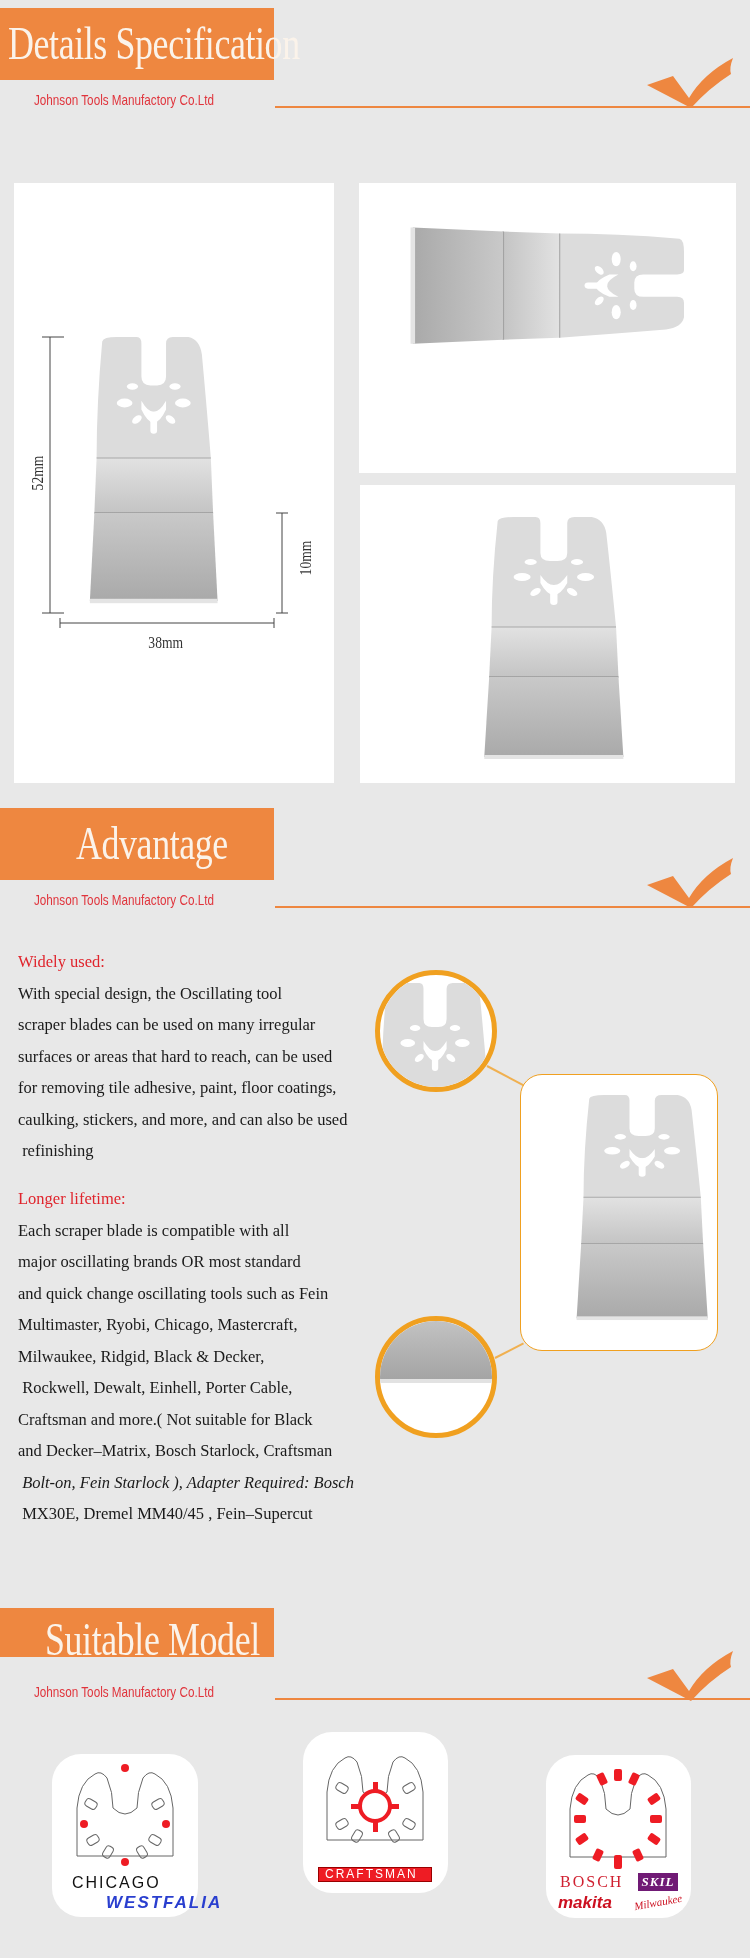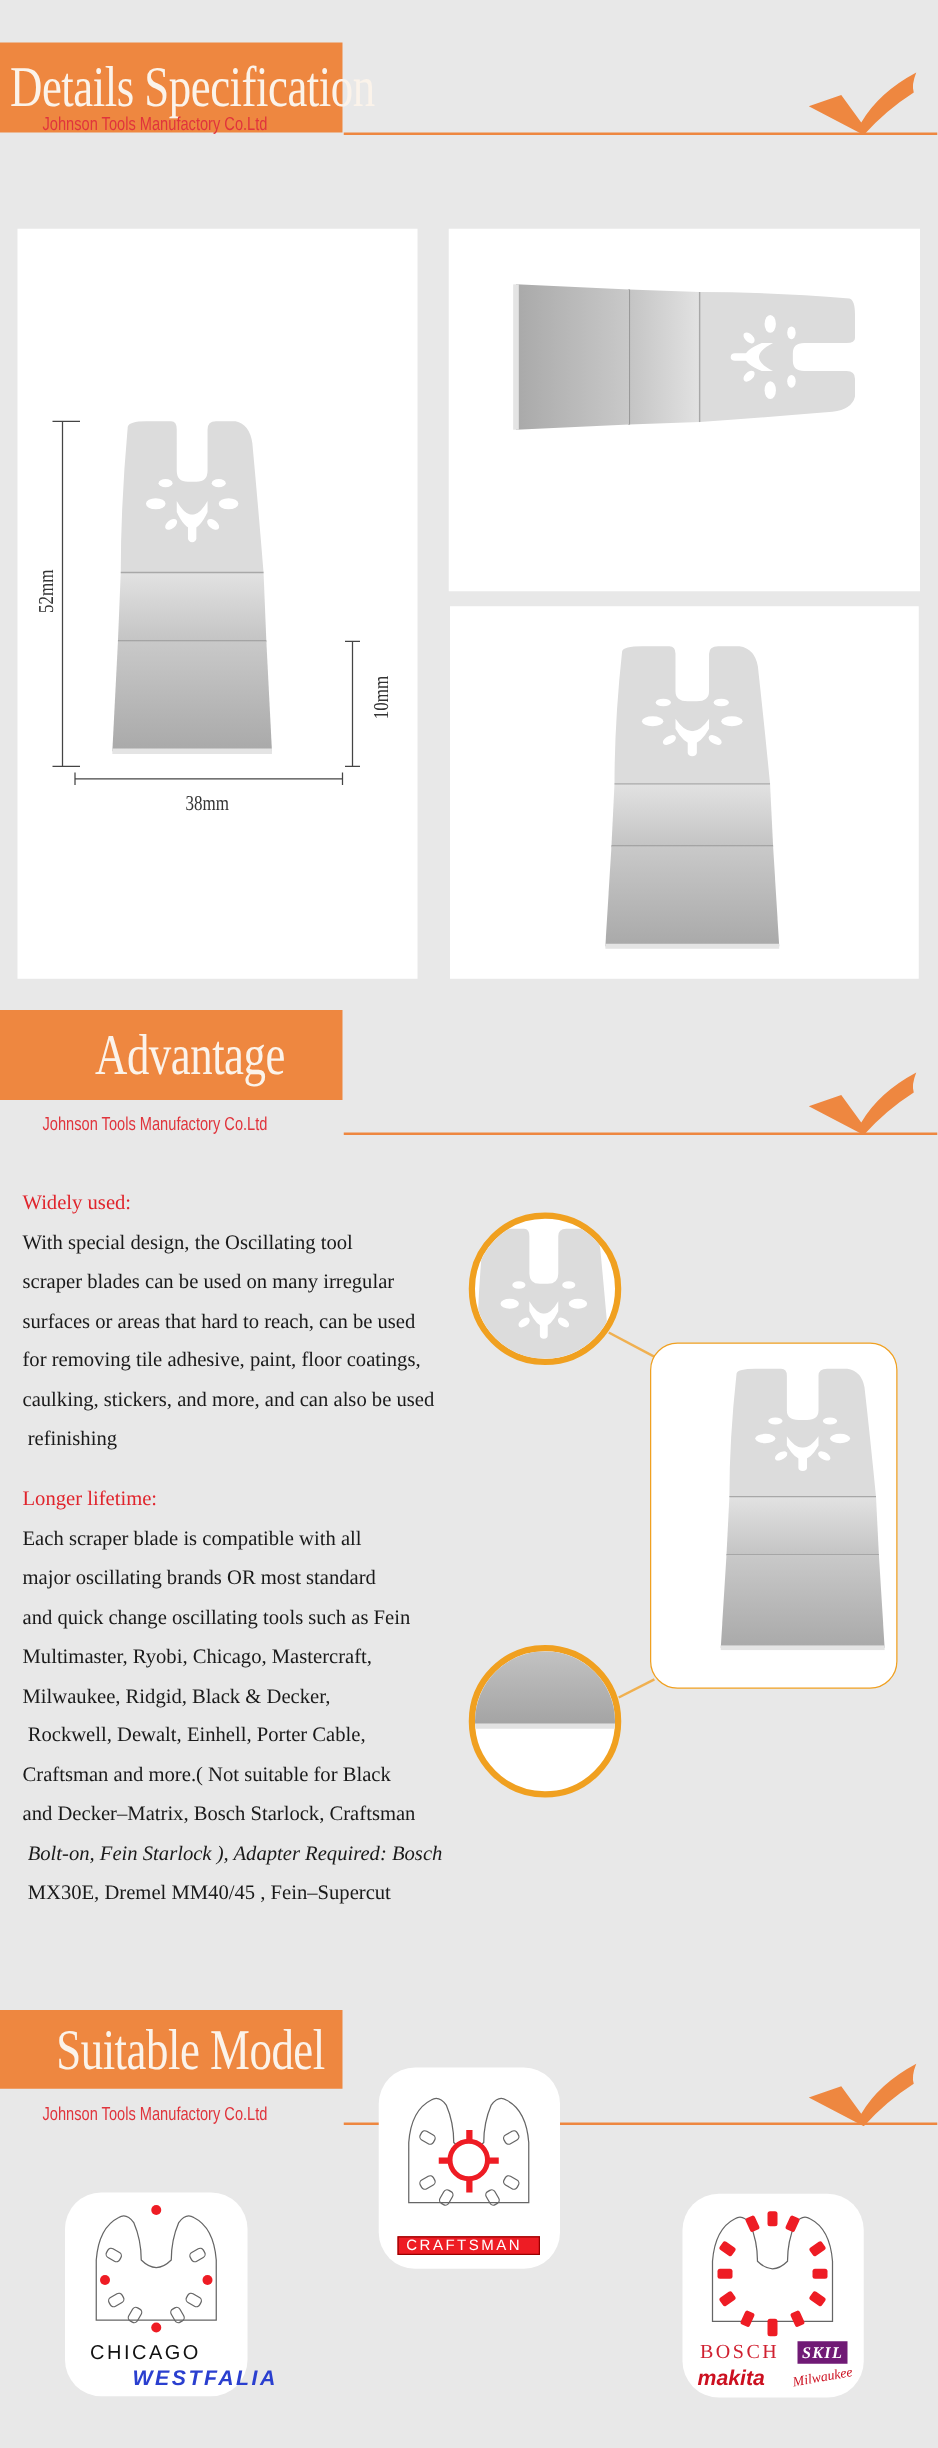--- a/index.html
+++ b/index.html
@@ -62,21 +62,21 @@
       <path d="M28 160 L134 160 L138 240 L24 240 Z" fill="url(#steel)"></path>
       <rect x="24" y="238" width="114" height="4" fill="#e4e4e4"></rect>
     </g>
 
     <g id="mount">
       <path d="M12 88 L12 40 Q14 14 30 6 Q36 2 42 10 Q48 24 48 40 Q54 46 60 46 Q66 46 72 40 Q72 24 78 10 Q84 2 90 6 Q106 14 108 40 L108 88 Z" fill="#fff" stroke="#666" stroke-width="1"></path>
     </g>
   </defs>
 </svg>
 
-<div class="sec-banner" style="top:8px;margin-top:26px;">
+<div class="sec-banner" style="top:8px;">
   <span class="sec-title" style="left:8px; top:0;">Details Specification</span>
 </div>
 <span class="company" style="top:91px;">Johnson Tools Manufactory Co.Ltd</span>
 <div class="rule" style="top:106px;"></div>
 <svg class="check" style="top:52px;" viewBox="0 0 90 56">
   <path d="M2 33 L28 24 L44 46 Q58 22 88 6 Q84 16 86 22 Q64 36 46 56 Z" fill="#ee8740"></path>
 </svg>
 
 <div class="photo" style="left:14px; top:183px; width:320px; height:600px;">
   <svg width="320" height="600" viewBox="0 0 320 600">
@@ -159,21 +159,21 @@
   <svg width="198" height="277" viewBox="0 0 198 277">
     <use href="#blade" transform="translate(28,20) scale(1.15,0.93)"></use>
   </svg>
 </div>
 
 <div class="circle" style="left:375px; top:1316px;">
   <div style="position:absolute; left:0; top:0; width:112px; height:58px; background:linear-gradient(#c2c2c2,#a4a4a4);"></div>
   <div style="position:absolute; left:0; top:58px; width:112px; height:4px; background:#e2e2e2;"></div>
 </div>
 
-<div class="sec-banner" style="top:1608px; height:63px;">
+<div class="sec-banner" style="top:1608px; height:49px;">
   <span class="sec-title" style="left:45px; top:0; line-height:63px;">Suitable Model</span>
 </div>
 <span class="company" style="top:1683px;">Johnson Tools Manufactory Co.Ltd</span>
 <div class="rule" style="top:1698px;"></div>
 <svg class="check" style="top:1645px;" viewBox="0 0 90 56">
   <path d="M2 33 L28 24 L44 46 Q58 22 88 6 Q84 16 86 22 Q64 36 46 56 Z" fill="#ee8740"></path>
 </svg>
 
 <div class="model-card" style="left:52px; top:1754px; width:146px; height:163px;">
   <svg width="146" height="110" viewBox="0 0 146 110" style="position:absolute; left:0; top:4px;">
@@ -190,21 +190,21 @@
       <circle cx="73" cy="10" r="4"></circle>
       <circle cx="32" cy="66" r="4"></circle>
       <circle cx="114" cy="66" r="4"></circle>
       <circle cx="73" cy="104" r="4"></circle>
     </g>
   </svg>
   <span class="model-label" style="left:20px; top:120px; font-family:'Liberation Sans',sans-serif; font-size:16px; letter-spacing:2px; color:#111;">CHICAGO</span>
   <span class="model-label" style="left:22px; top:139px; font-family:'Liberation Sans',sans-serif; font-size:17px; font-style:italic; font-weight:bold; letter-spacing:2px; color:#2a3fcf;margin-left:32px;">WESTFALIA</span>
 </div>
 
-<div class="model-card" style="left:303px; top:1654px; width:145px; height:161px;">
+<div class="model-card" style="left:303px; top:1732px; width:145px; height:161px;">
   <svg width="145" height="120" viewBox="0 0 145 120" style="position:absolute; left:0; top:12px;">
     <use href="#mount" transform="translate(12,8)"></use>
     <g fill="none" stroke="#666" stroke-width="1">
       <rect x="33" y="40" width="12" height="8" rx="3" transform="rotate(30 39 44)"></rect>
       <rect x="100" y="40" width="12" height="8" rx="3" transform="rotate(-30 106 44)"></rect>
       <rect x="33" y="76" width="12" height="8" rx="3" transform="rotate(-30 39 80)"></rect>
       <rect x="100" y="76" width="12" height="8" rx="3" transform="rotate(30 106 80)"></rect>
       <rect x="48" y="88" width="12" height="8" rx="3" transform="rotate(-60 54 92)"></rect>
       <rect x="85" y="88" width="12" height="8" rx="3" transform="rotate(60 91 92)"></rect>
     </g>

